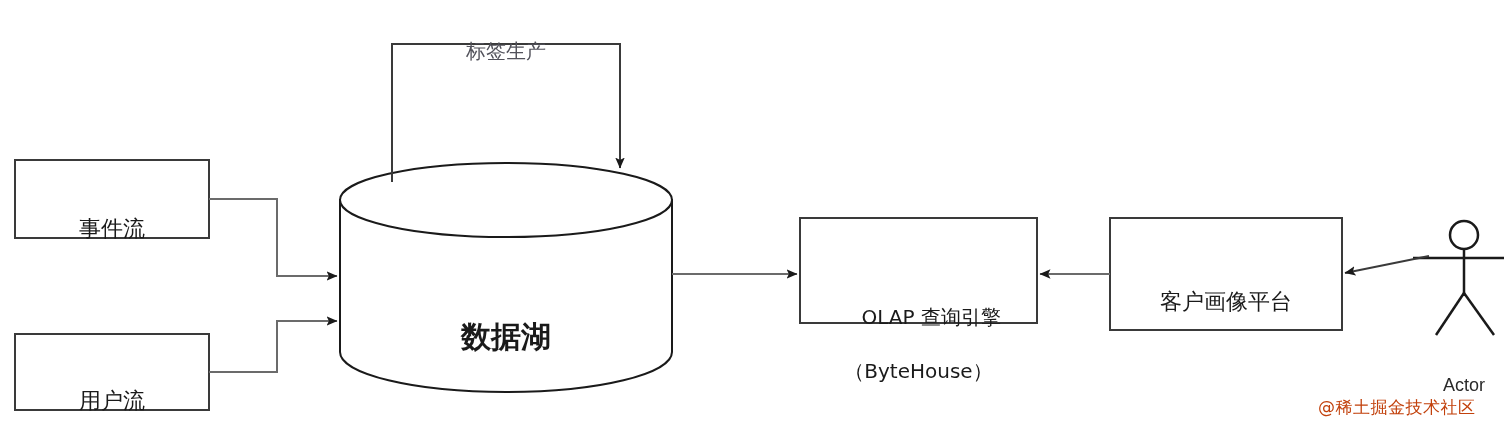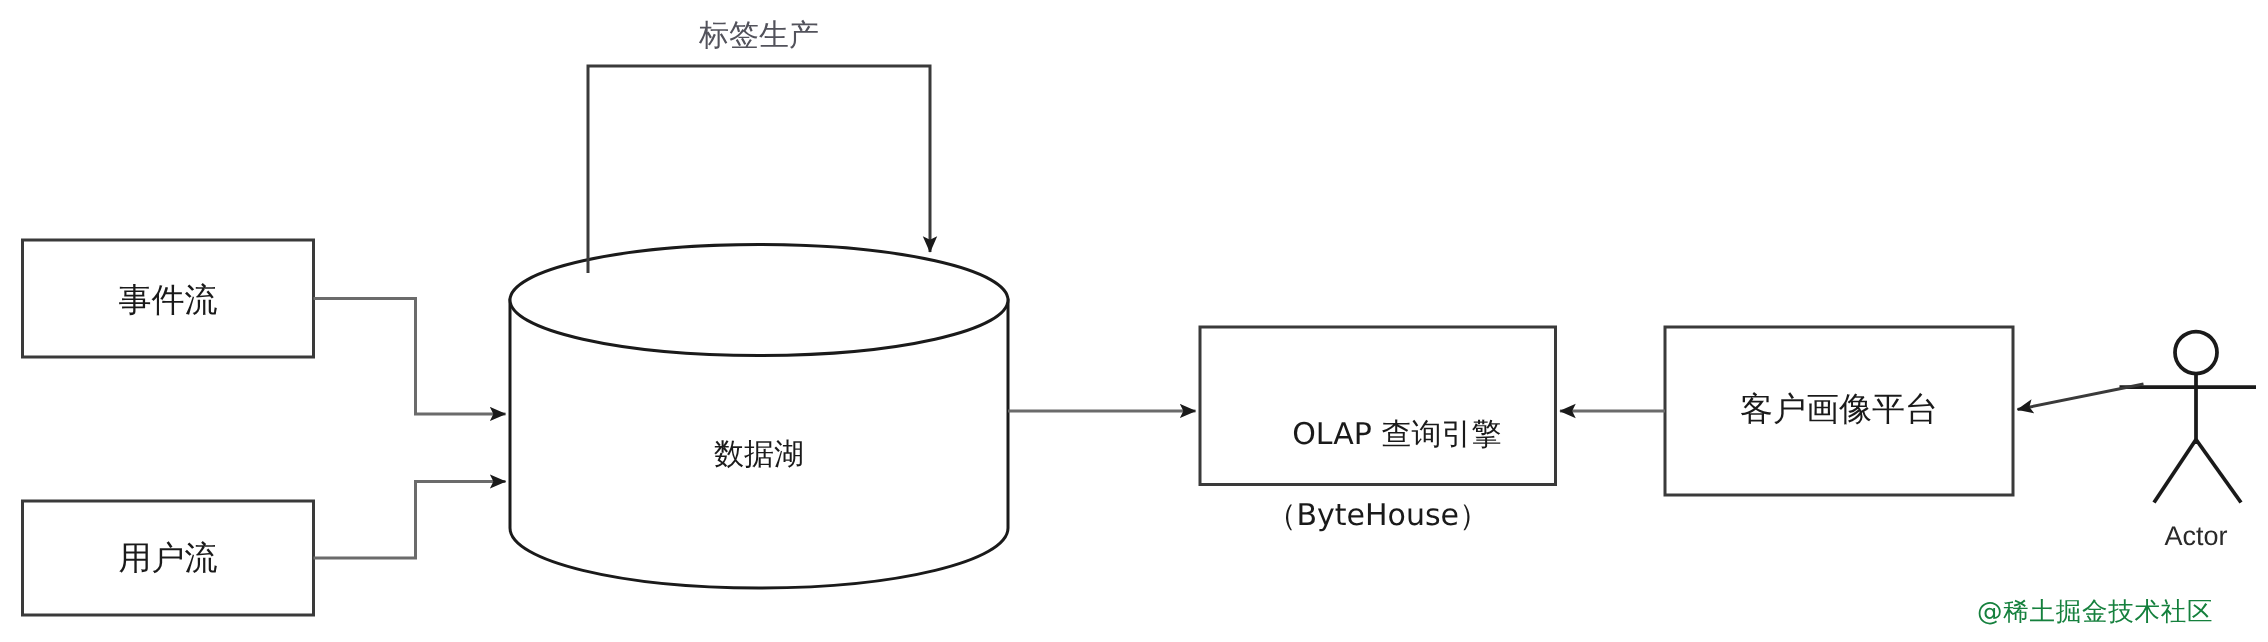--- a/index.html
+++ b/index.html
@@ -27,35 +27,37 @@
     display: block;
   }
   .node-label {
     position: absolute;
     text-align: center;
     color: #1a1a1a;
     line-height: 1.35;
     white-space: pre;
     pointer-events: none;
     user-select: none;
+    margin-top: 28px;
   }
   .cjk {
     font-family: "DejaVu Sans", "Liberation Sans", sans-serif;
   }
   #label-event-stream {
     left: 15px; top: 186px; width: 194px;
     font-size: 22px;
   }
   #label-user-stream {
     left: 15px; top: 358px; width: 194px;
     font-size: 22px;
   }
   #label-data-lake {
     left: 340px; top: 289px; width: 332px;
-    font-size: 20px;
+    font-size: 30px;
+    font-weight: bold;
   }
   #label-pipeline {
     left: 390px; top: 10px; width: 232px;
     font-size: 20px;
     color: #52525b;
   }
   #label-olap {
     left: 800px; top: 249px; width: 237px;
     font-size: 20px;
   }
@@ -66,21 +68,21 @@
   }
   #label-actor {
     left: 1414px; top: 345px; width: 100px;
     font-size: 18px;
     color: #2a2a2a;
   }
   #watermark {
     position: absolute;
     left: 1318px; top: 396px;
     font-size: 17px;
-    color: #15803d;
+    color: #c2410c;
     letter-spacing: 0.5px;
     white-space: pre;
     user-select: none;
   }
 </style>
 </head>
 <body>
 
 <div id="diagram-root">
 

